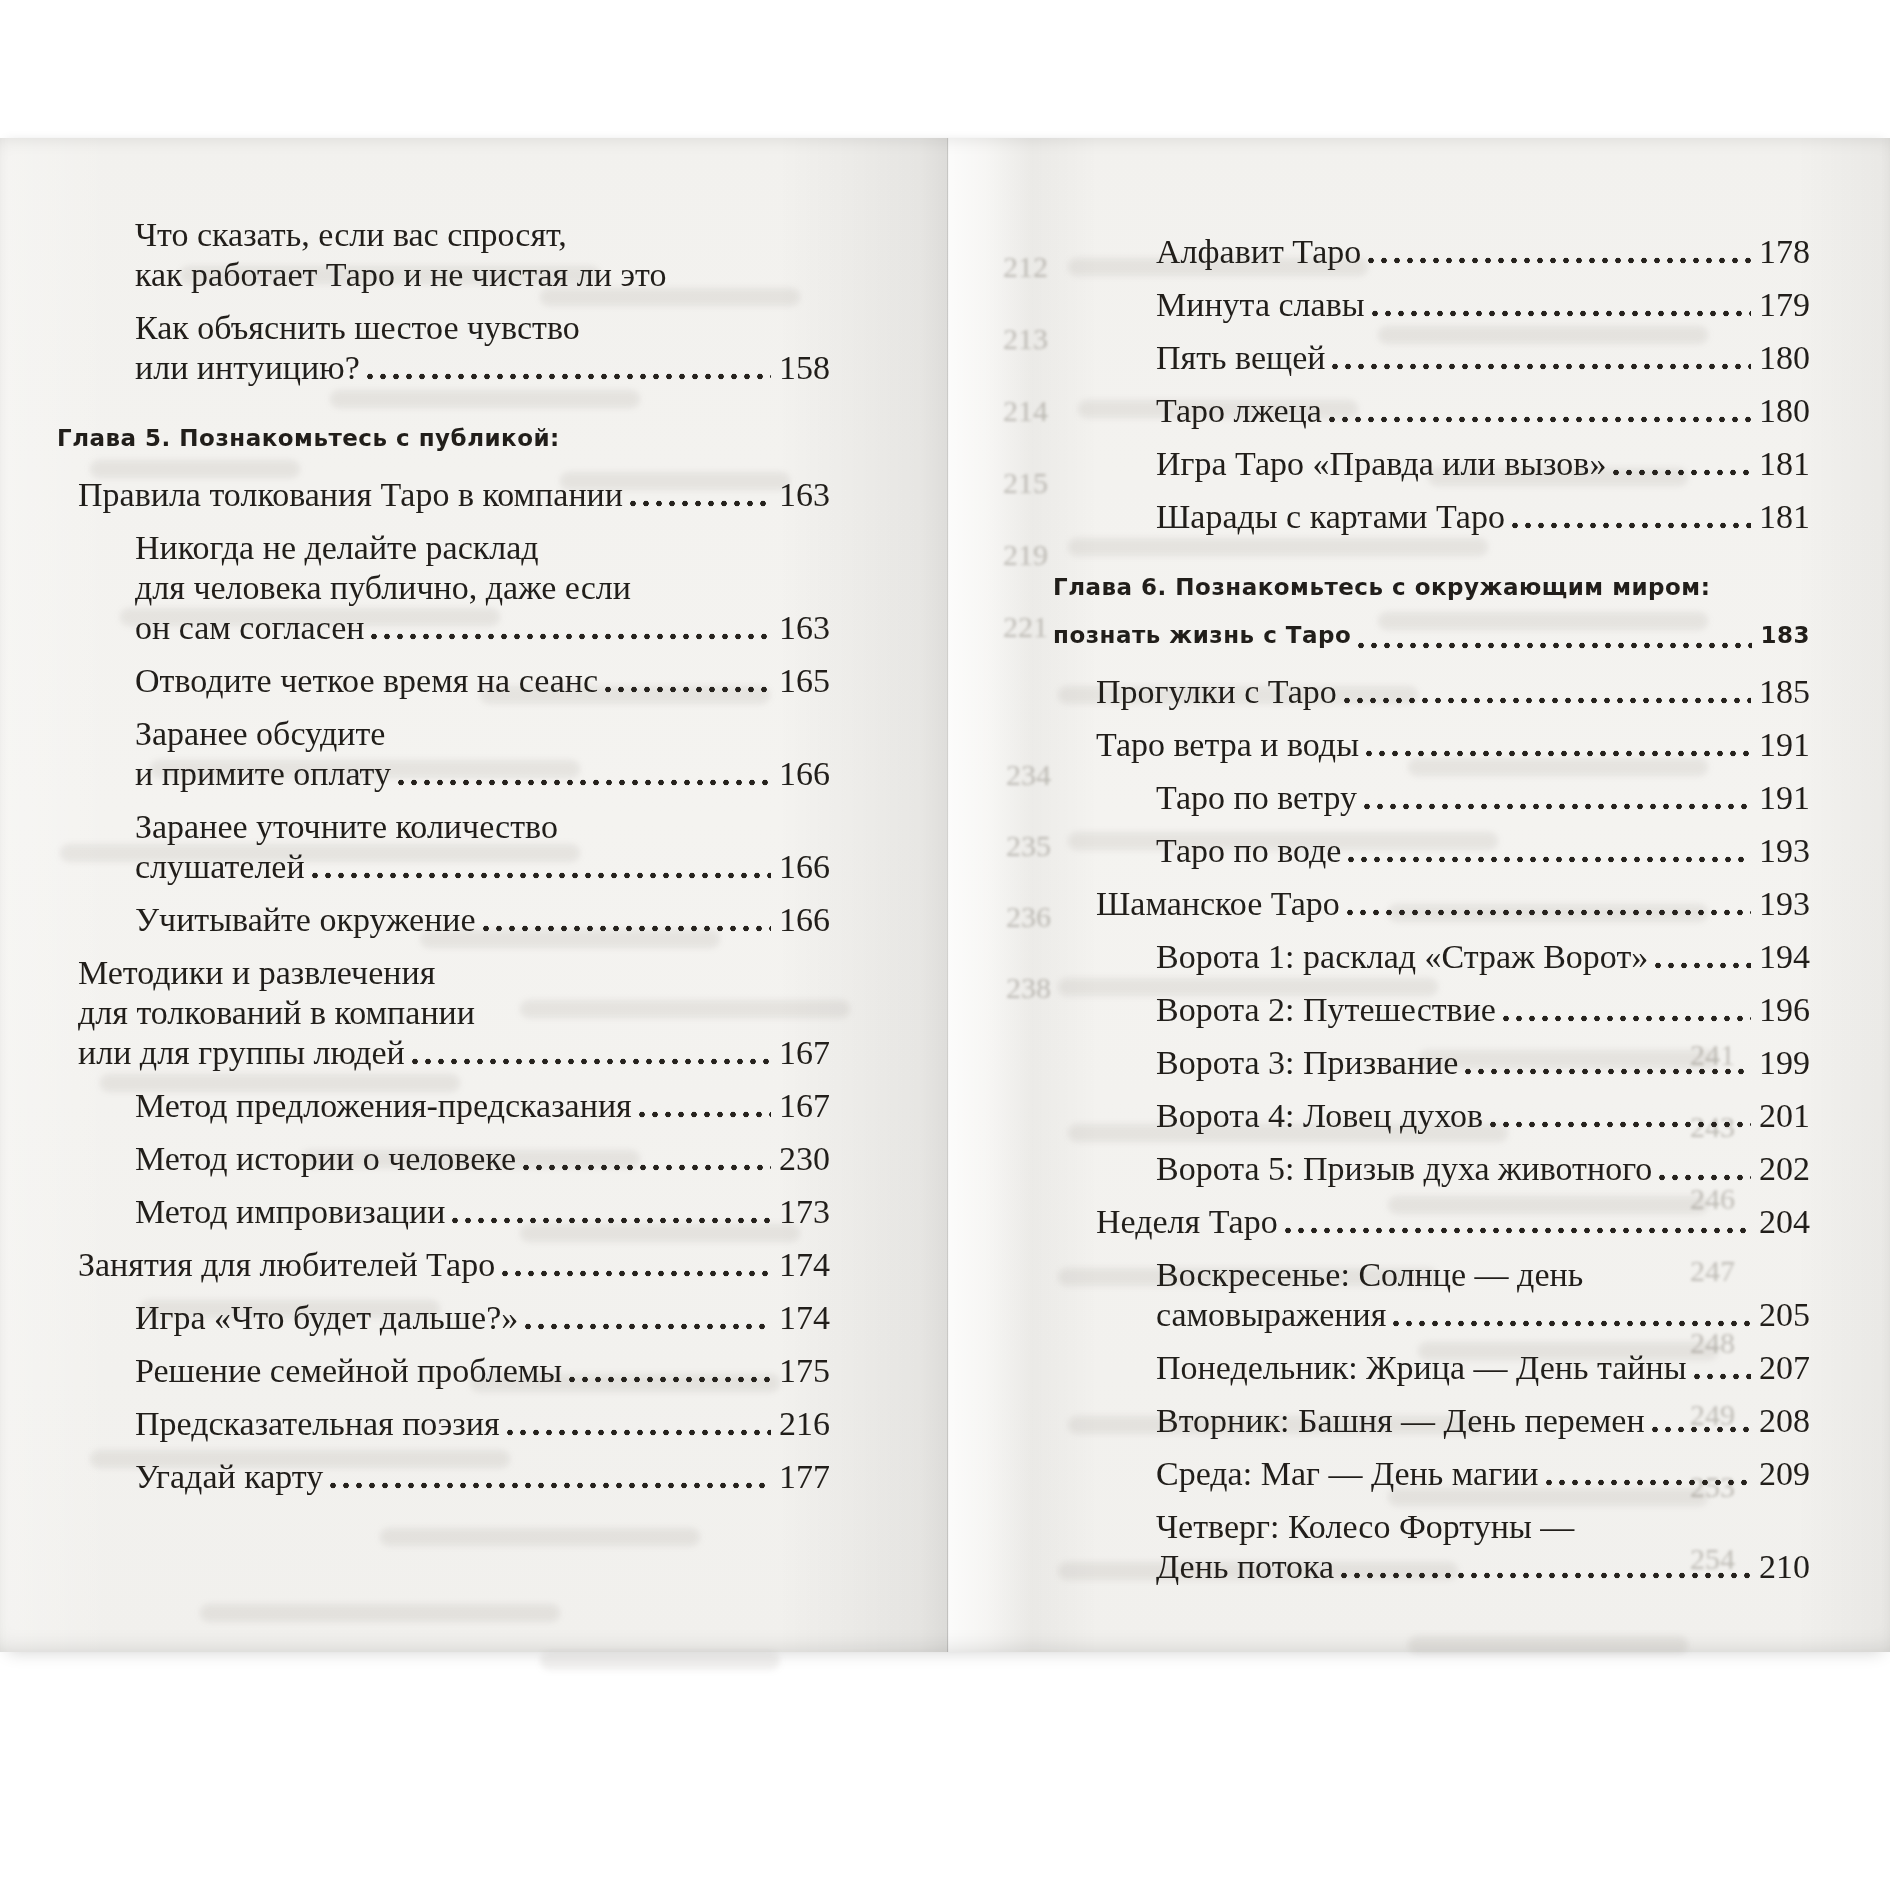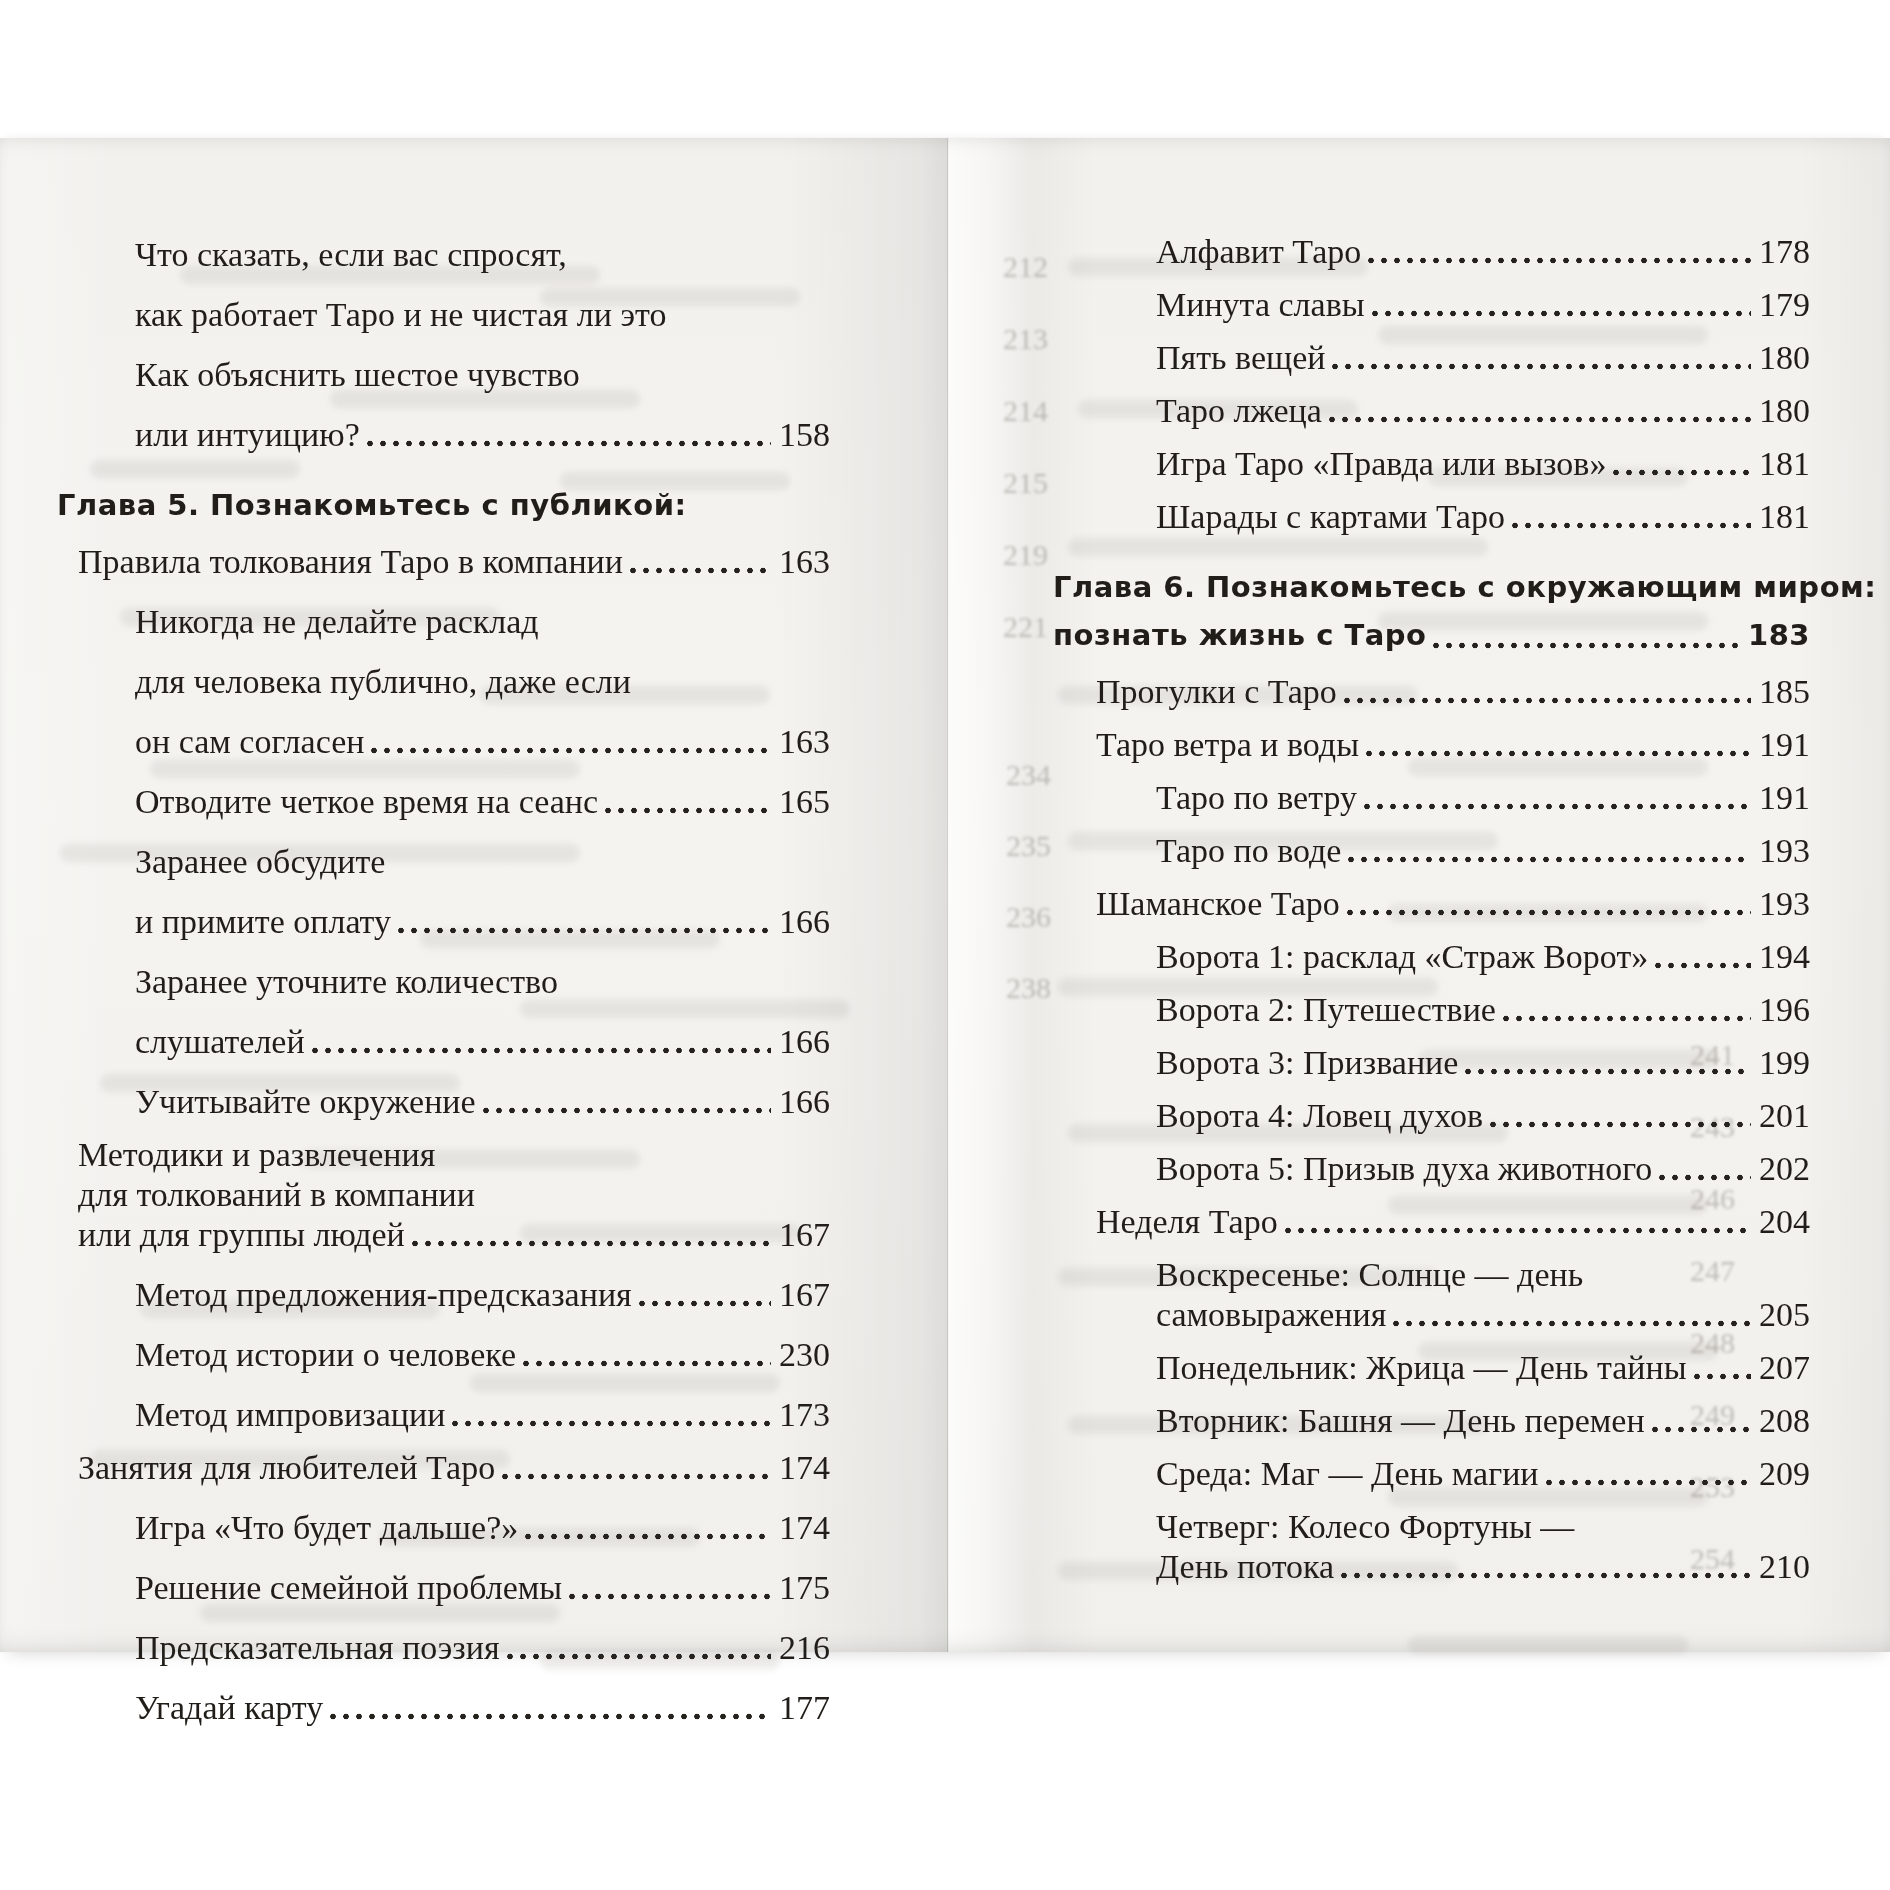--- a/index.html
+++ b/index.html
@@ -21,25 +21,25 @@
   .entry{margin-bottom:13px;}
   .eline{line-height:40px;font-size:34px;white-space:nowrap;}
   .eline.last{display:flex;align-items:flex-end;}
   .etext{flex:0 0 auto;}
   .leader{flex:1 1 auto;min-width:22px;height:7px;align-self:flex-end;margin:0 2px 8px 7px;
           background-image:radial-gradient(circle at 3px 3.5px,#26221d 2.5px,rgba(0,0,0,0) 3.1px);
           background-size:13px 7px;background-repeat:repeat-x;}
   .pagenum{flex:0 0 auto;padding-left:6px;}
   
   .entry.chapter{font-family:"DejaVu Sans",sans-serif;font-weight:700;margin-top:26px;}
-  .entry.chapter .eline{font-size:29px;line-height:48px;letter-spacing:.5px;}
+  .entry.chapter .eline{font-size:23px;line-height:48px;letter-spacing:.5px;}
   .entry.chapter .leader{margin-bottom:10px;}
   
   #page-left .top .eline{padding-left:21px;}
-  #page-left .sub .eline{padding-left:78px;margin-top:20px;}
+  #page-left .sub .eline{padding-left:78px;}
   #page-right .top .eline{padding-left:43px;}
   #page-right .sub .eline{padding-left:103px;}
   .entry .eline.last{padding-right:0;}
   .entry.top .eline.last, .entry.sub .eline.last{padding-right:0;}
   
   #page-left .sub .eline.last{padding-left:78px;}
   #page-left .top .eline.last{padding-left:21px;}
   #page-right .sub .eline.last{padding-left:103px;}
   #page-right .top .eline.last{padding-left:43px;}
   

